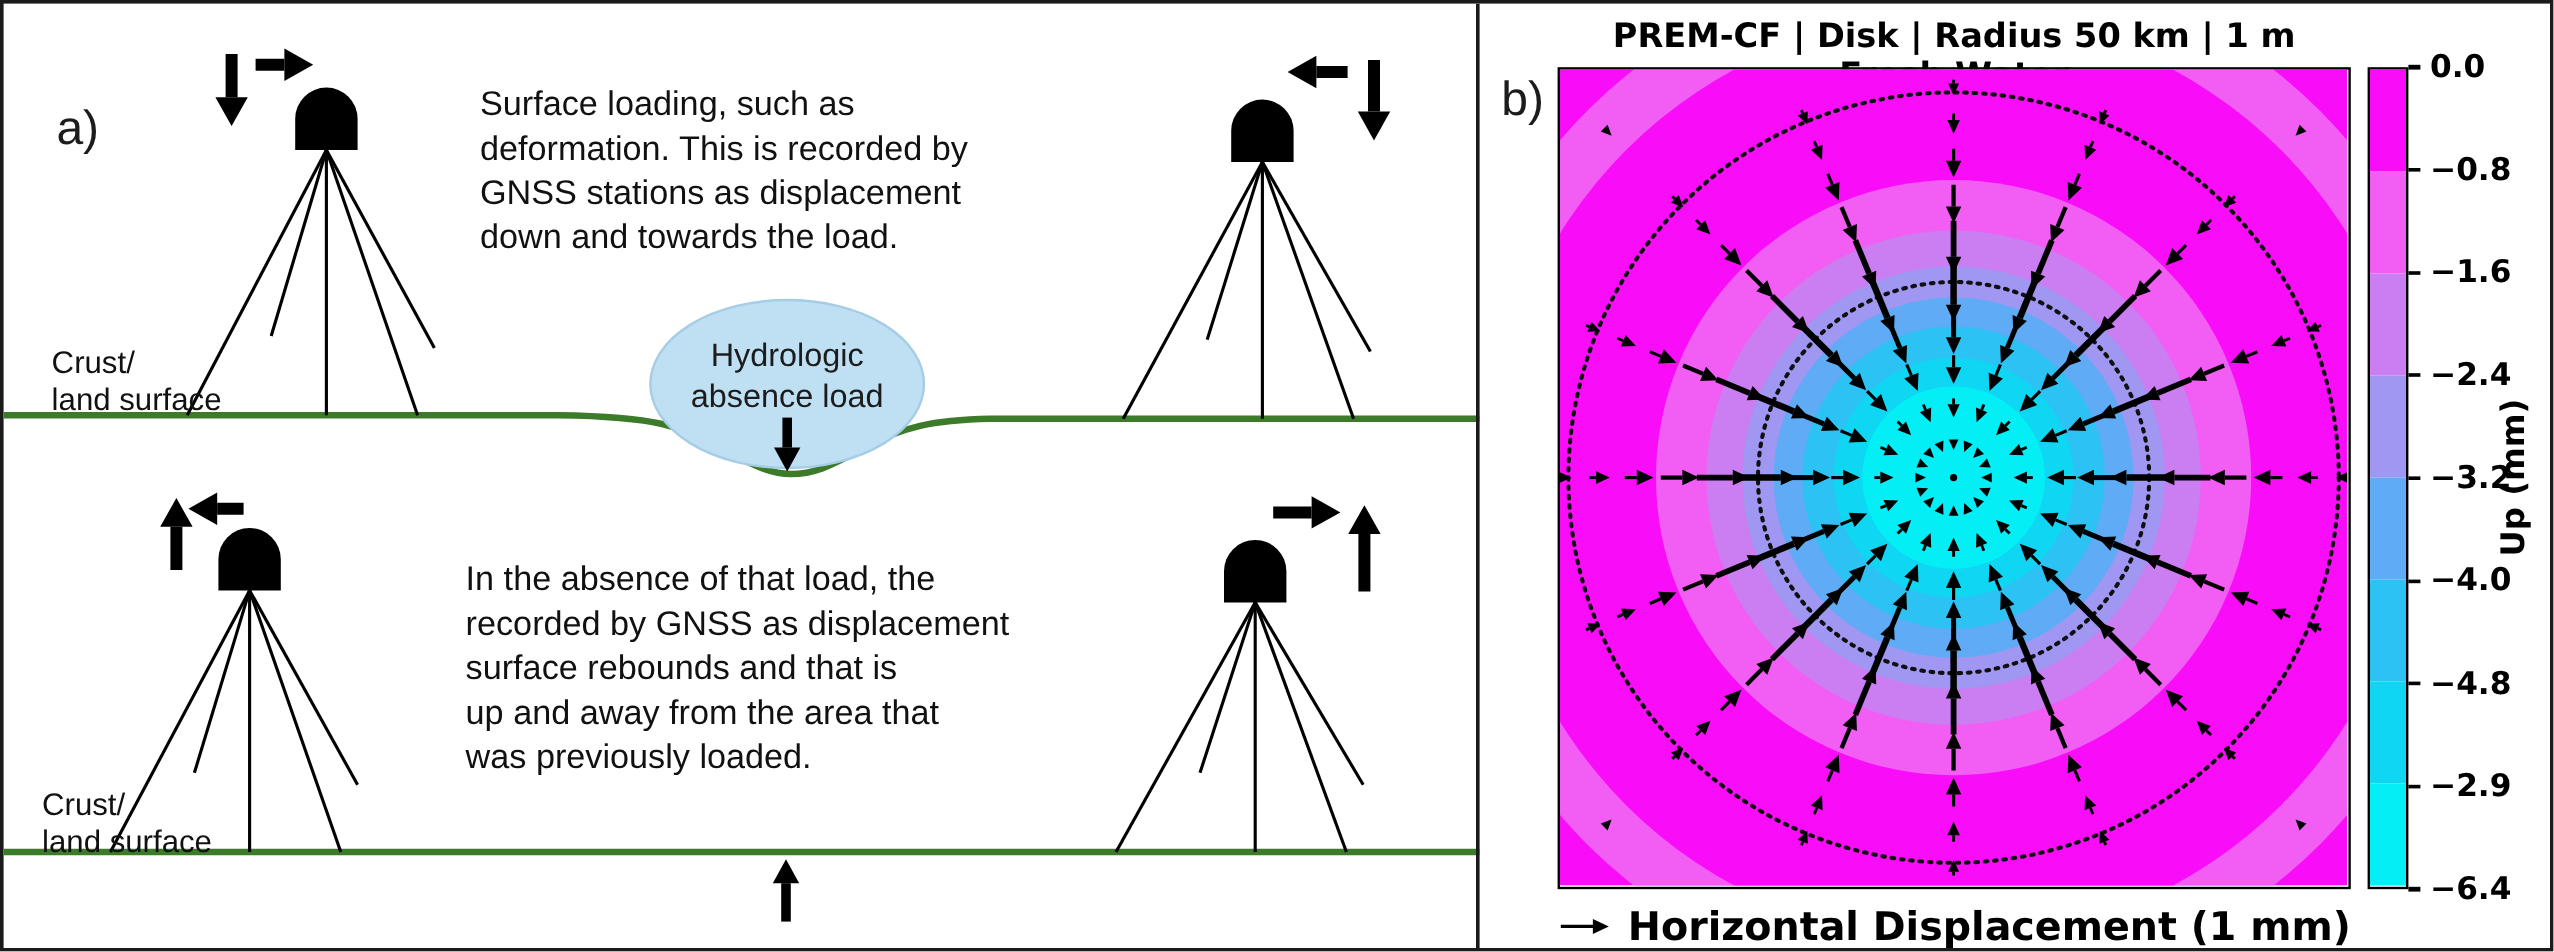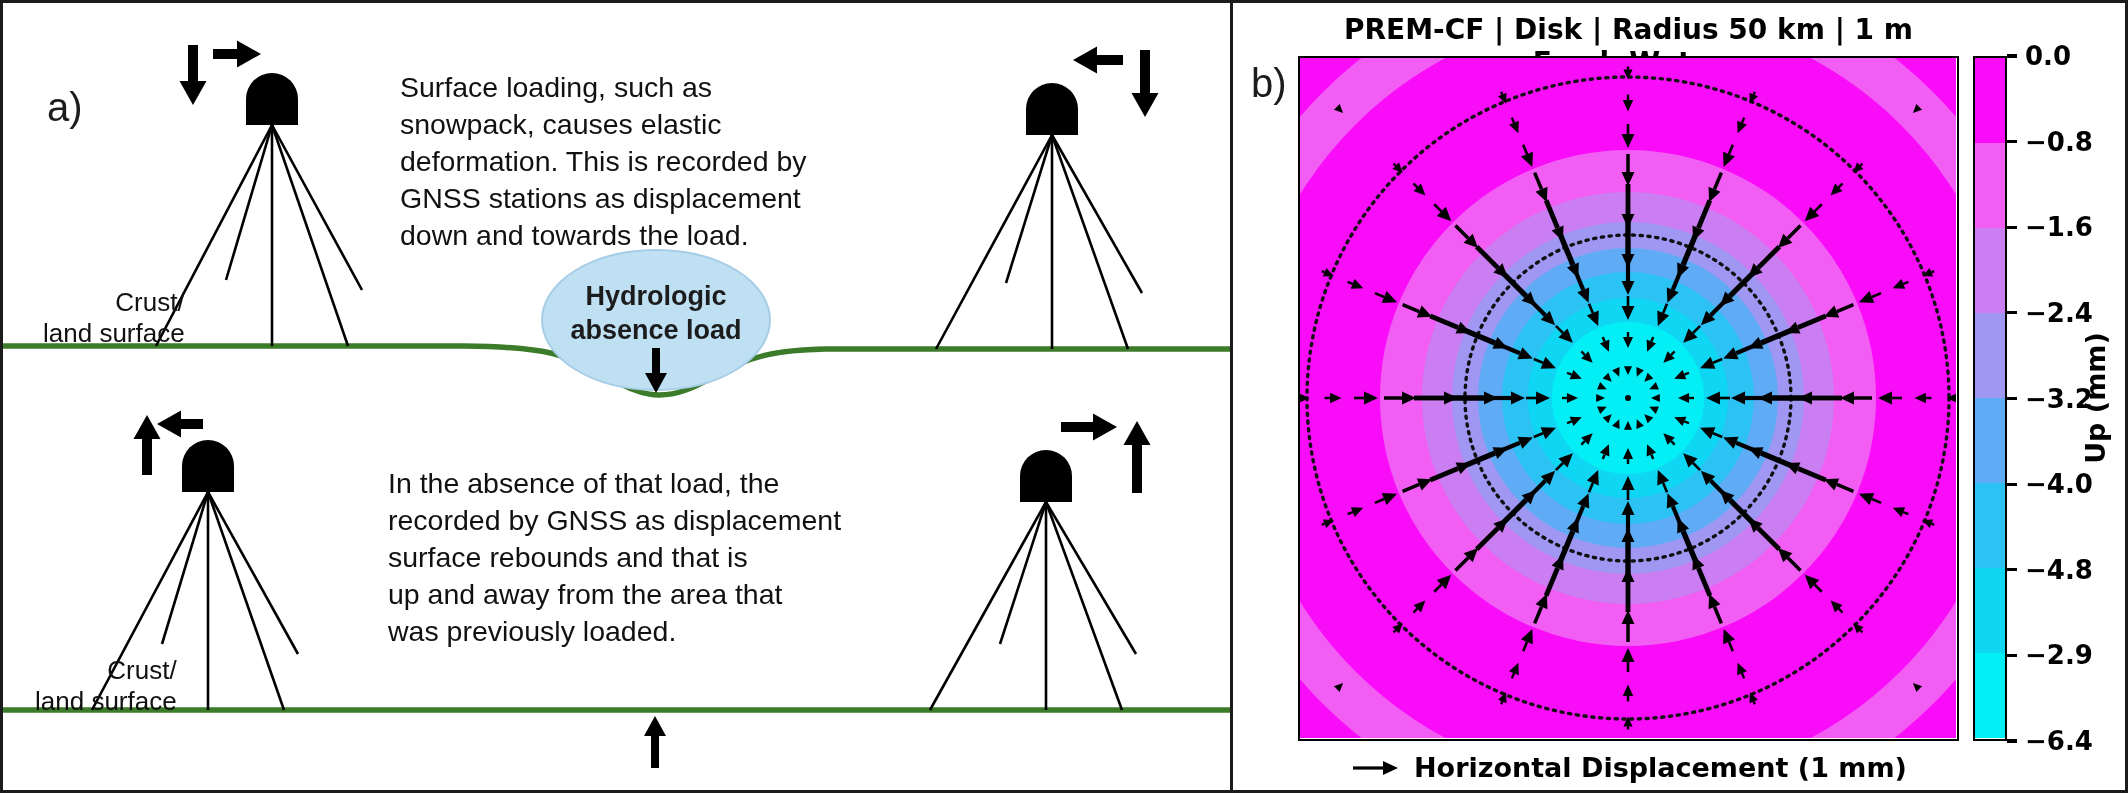--- a/index.html
+++ b/index.html
@@ -5,35 +5,35 @@
   html,body{margin:0;padding:0;background:#fff;}
   #figure{
     position:relative;width:2128px;height:793px;background:#ffffff;
     border:3px solid #1b1b1b;box-sizing:border-box;overflow:hidden;
     font-family:"Liberation Sans",sans-serif;color:#1c1c1c;
   }
   #divider{position:absolute;left:1227px;top:0;width:3px;height:793px;background:#1b1b1b;}
   .abs{position:absolute;}
   .panel-label{font-size:40px;color:#1c1c1c;}
   .para{text-align:left;font-size:28.5px;line-height:37px;color:#111;}
-  .crust{font-size:26px;line-height:31px;color:#111;text-align:right;}
+  .crust{font-size:26px;line-height:31px;color:#111;}
   .ellipse-text{width:240px;text-align:center;font-size:27px;line-height:34px;font-weight:400;}
   
   #panel-b{position:absolute;left:1230px;top:0;width:898px;height:793px;}
   #b-title{position:absolute;left:65px;top:10px;width:661px;text-align:center;
     font-family:"DejaVu Sans",sans-serif;font-weight:bold;font-size:28px;color:#000;}
   #plot-wrap{position:absolute;left:65px;top:53px;width:661px;height:685px;border:2.5px solid #000;box-sizing:border-box;}
   #colorbar{position:absolute;left:740px;top:53px;width:34px;height:685px;border:2.5px solid #000;box-sizing:border-box;}
   .cb-band{width:100%;}
   .cb-tick{position:absolute;width:10px;height:3.2px;background:#000;}
   .cb-ticklabel{position:absolute;font-family:"DejaVu Sans",sans-serif;font-weight:bold;font-size:26px;color:#000;line-height:30px;}
   #cb-label{position:absolute;left:862px;top:395px;transform:translate(-50%,-50%) rotate(-90deg);
     font-family:"DejaVu Sans",sans-serif;font-weight:bold;font-size:27px;white-space:nowrap;color:#000;}
   #legend{position:absolute;left:65px;top:749px;width:661px;display:flex;align-items:center;justify-content:center;gap:14px;}
-  #legend span{font-family:"DejaVu Sans",sans-serif;font-weight:bold;font-size:27px;color:#000;white-space:nowrap;}
+  #legend span{font-family:"DejaVu Sans",sans-serif;font-weight:bold;font-size:33px;color:#000;white-space:nowrap;}
 </style>
 </head>
 <body>
 
 <div id="figure">
 
   <div id="panel-a" class="abs" style="left:0;top:0;width:1230px;height:793px;">
     <svg id="a-svg" class="abs" style="left:0;top:0;" width="1230" height="793" viewBox="0 0 1230 793">
         <path d="M 0,343 L 462,343 C 545,344 566,352 603,373 C 628,387 642,392 656,392 C 674,392 689,386 713,372 C 749,352 776,347 822,346 L 1230,346" fill="none" stroke="#3c7b2a" stroke-width="5.5"></path>
         <line x1="0" y1="707" x2="1230" y2="707" stroke="#3c7b2a" stroke-width="5.5"></line>
@@ -109,21 +109,20 @@
         <g>
           <line x1="652" y1="765" x2="652" y2="733" stroke="#000000" stroke-width="8"></line>
           <polygon points="652,713 663,733 641,733" fill="#000000"></polygon>
         </g>
       </svg>
 
     <div class="abs panel-label" style="left:44px;top:82px;">a)</div>
 
     <div class="abs para" style="left:397px;top:66px;width:830px;">
       <div>Surface loading, such as</div>
-      <div>snowpack, causes elastic</div>
       <div>deformation. This is recorded by</div>
       <div>GNSS stations as displacement</div>
       <div>down and towards the load.</div>
     </div>
 
     <div class="abs para" style="left:385px;top:462px;width:830px;">
       <div>In the absence of that load, the</div>
       <div>recorded by GNSS as displacement</div>
       <div>surface rebounds and that is</div>
       <div>up and away from the area that</div>
@@ -133,21 +132,21 @@
     <div class="abs crust" style="left:40px;top:284px;">
       <div>Crust/</div>
       <div>land surface</div>
     </div>
 
     <div class="abs crust" style="left:32px;top:652px;">
       <div>Crust/</div>
       <div>land surface</div>
     </div>
 
-    <div class="abs ellipse-text" style="left:533px;top:276px;font-weight:bold;">
+    <div class="abs ellipse-text" style="left:533px;top:276px;">
       <div>Hydrologic</div>
       <div>absence load</div>
     </div>
   </div>
 
   <div id="divider"></div>
 
   <div id="panel-b">
     <div class="abs panel-label" style="left:18px;top:58px;">b)</div>
 

